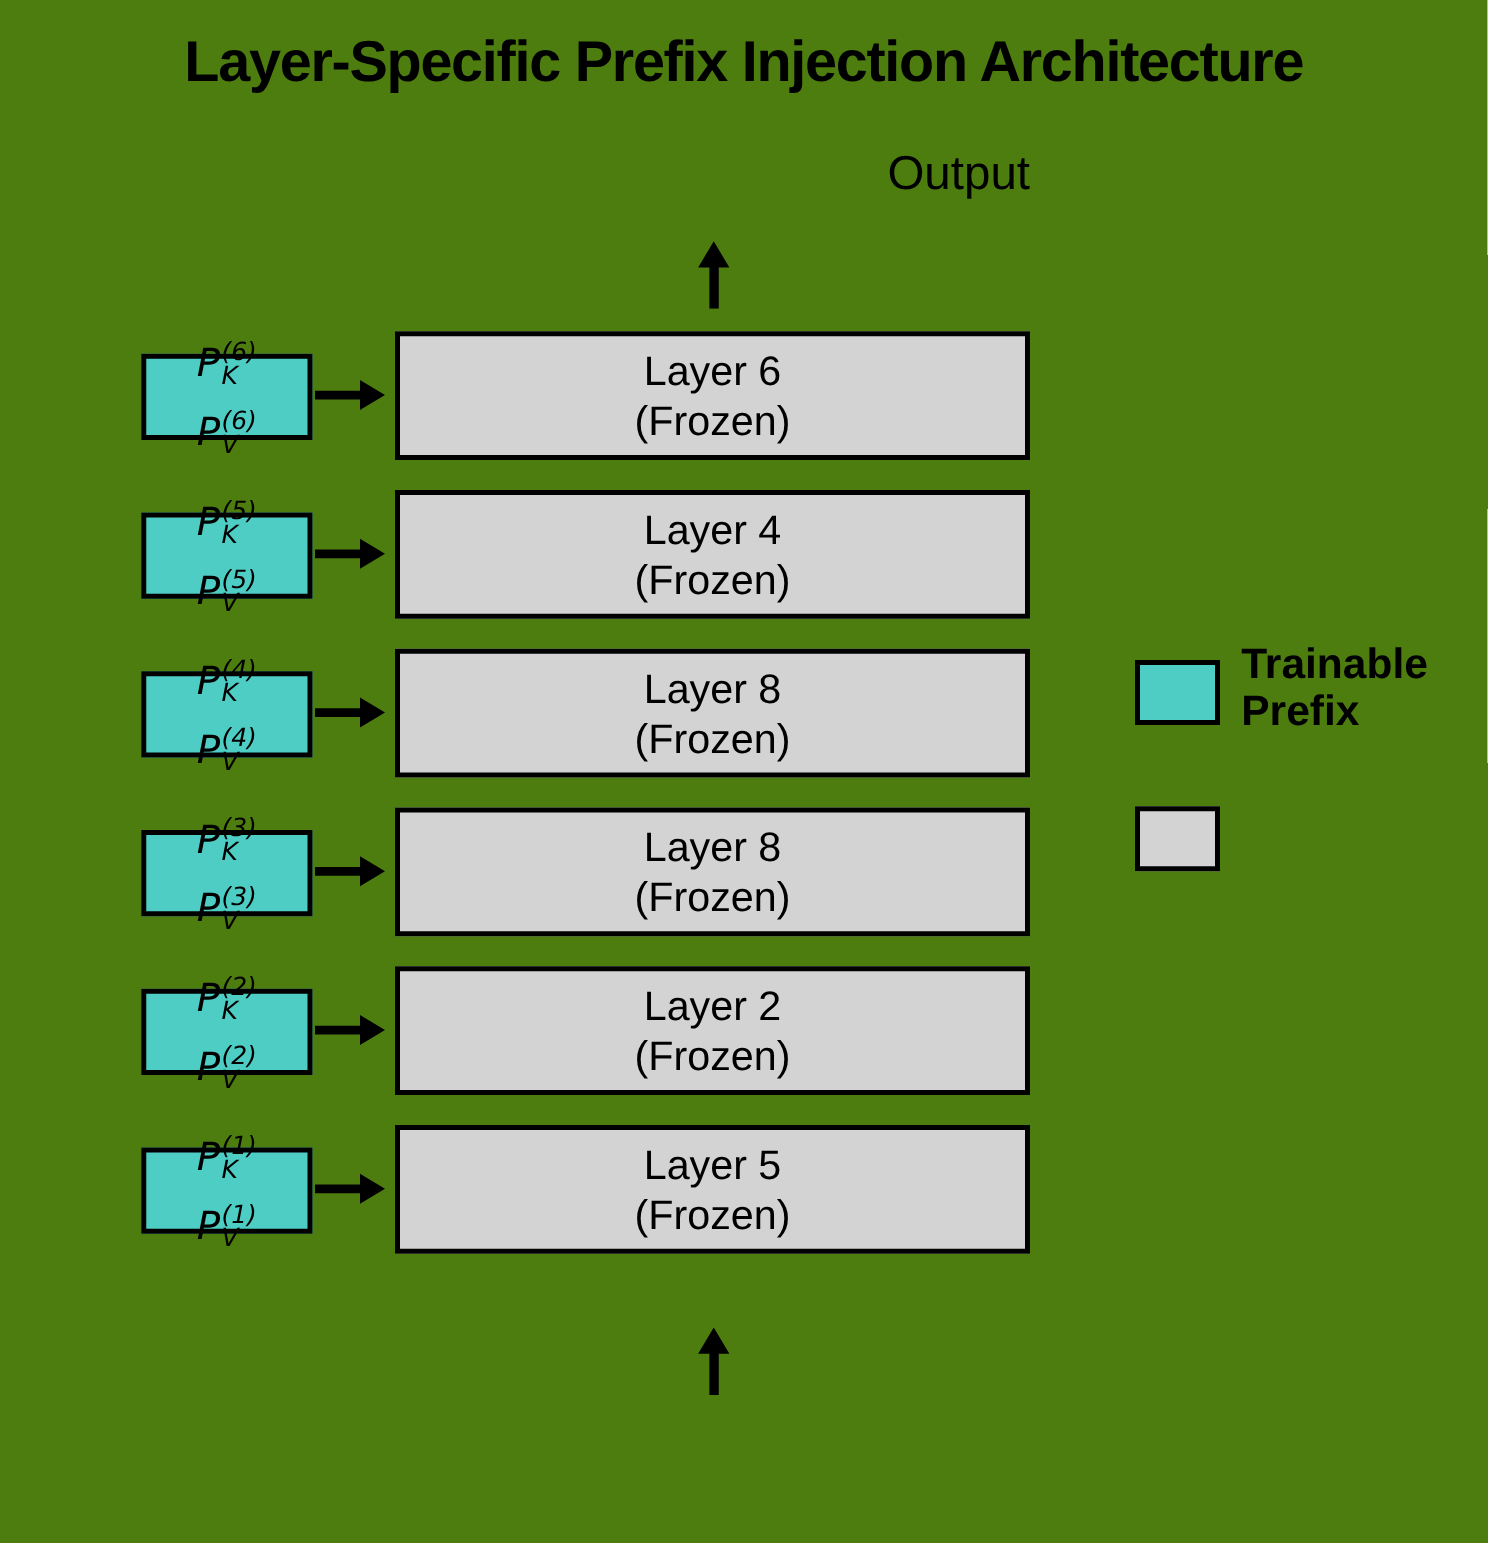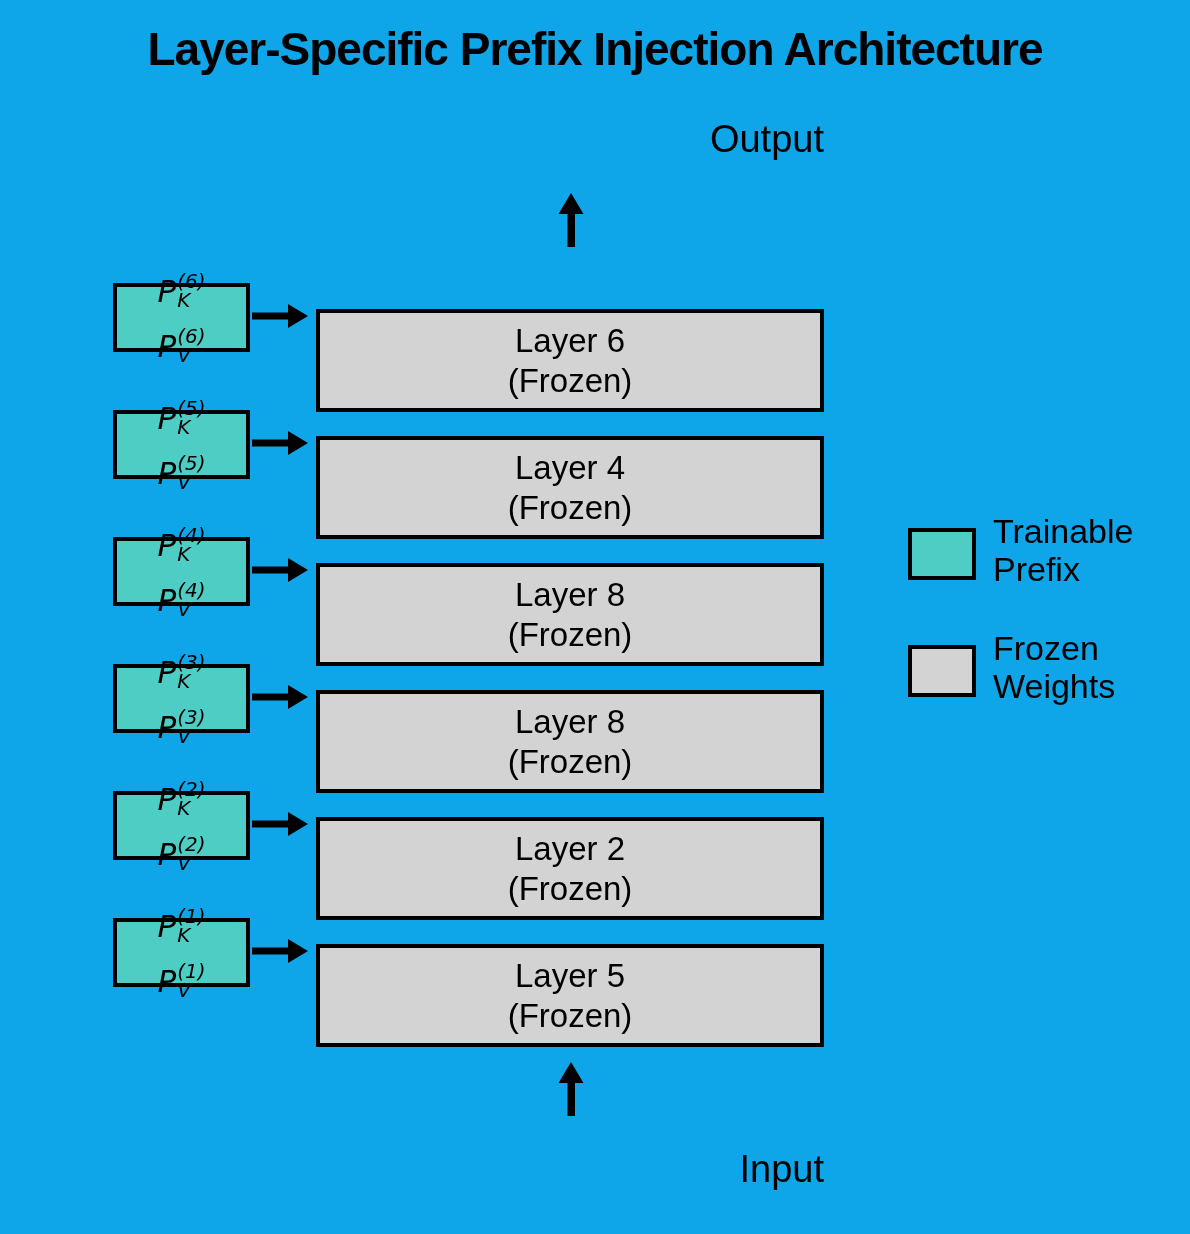--- a/index.html
+++ b/index.html
@@ -5,21 +5,21 @@
   :root{
     --trainable:#4ECDC4;
     --frozen:#D3D3D3;
     --outline:#000000;
   }
   html,body{margin:0;padding:0;background:#ffffff;}
   .canvas{
     position:relative;
     width:1190px;
     height:1234px;
-    background:#0ea5e9;
+    background:#4d7c0f;
     font-family:"Liberation Sans","DejaVu Sans",sans-serif;
     color:#000;
     overflow:hidden;
     margin:0 auto;
   }
   .title{
     position:absolute;
     top:22px; left:0; width:100%;
     text-align:center;
     font-size:46px;
@@ -84,38 +84,37 @@
     width:508px; height:103px;
     box-sizing:border-box;
     background:var(--frozen);
     border:4px solid var(--outline);
     display:flex;
     flex-direction:column;
     justify-content:center;
     align-items:center;
     font-size:33px;
     line-height:40px;
-    margin-top:44px;
   }
   .legend-swatch{
     position:absolute;
     left:908px;
     width:68px; height:52px;
     box-sizing:border-box;
     border:4px solid var(--outline);
   }
   .legend-swatch.trainable{top:528px;background:var(--trainable);}
   .legend-swatch.frozen{top:645px;background:var(--frozen);}
   .legend-text{
     position:absolute;
     left:993px;
     font-size:34px;
     line-height:38px;
   }
-  .legend-text.trainable{top:512px;}
+  .legend-text.trainable{top:512px;font-weight:bold;}
   .legend-text.frozen{top:629px;}
   .arrow-fill{fill:#000;stroke:none;}
 </style>
 </head>
 <body>
 
 <div class="canvas">
 
   <div class="title">Layer-Specific Prefix Injection Architecture</div>
 
@@ -279,23 +278,18 @@
       <div>(Frozen)</div>
     </div>
   </div>
 
   <div class="legend-swatch trainable"></div>
   <div class="legend-text trainable">
     <div>Trainable</div>
     <div>Prefix</div>
   </div>
   <div class="legend-swatch frozen"></div>
-  <div class="legend-text frozen">
-    <div>Frozen</div>
-    <div>Weights</div>
-  </div>
 
   <svg class="varrow input-arrow" viewBox="0 0 30 54">
     <polygon class="arrow-fill" points="15,0 27.5,21 19,21 19,54 11.5,54 11.5,21 2.5,21"></polygon>
   </svg>
-  <div class="io-label input">Input</div>
 
 </div>
 
 </body></html>

